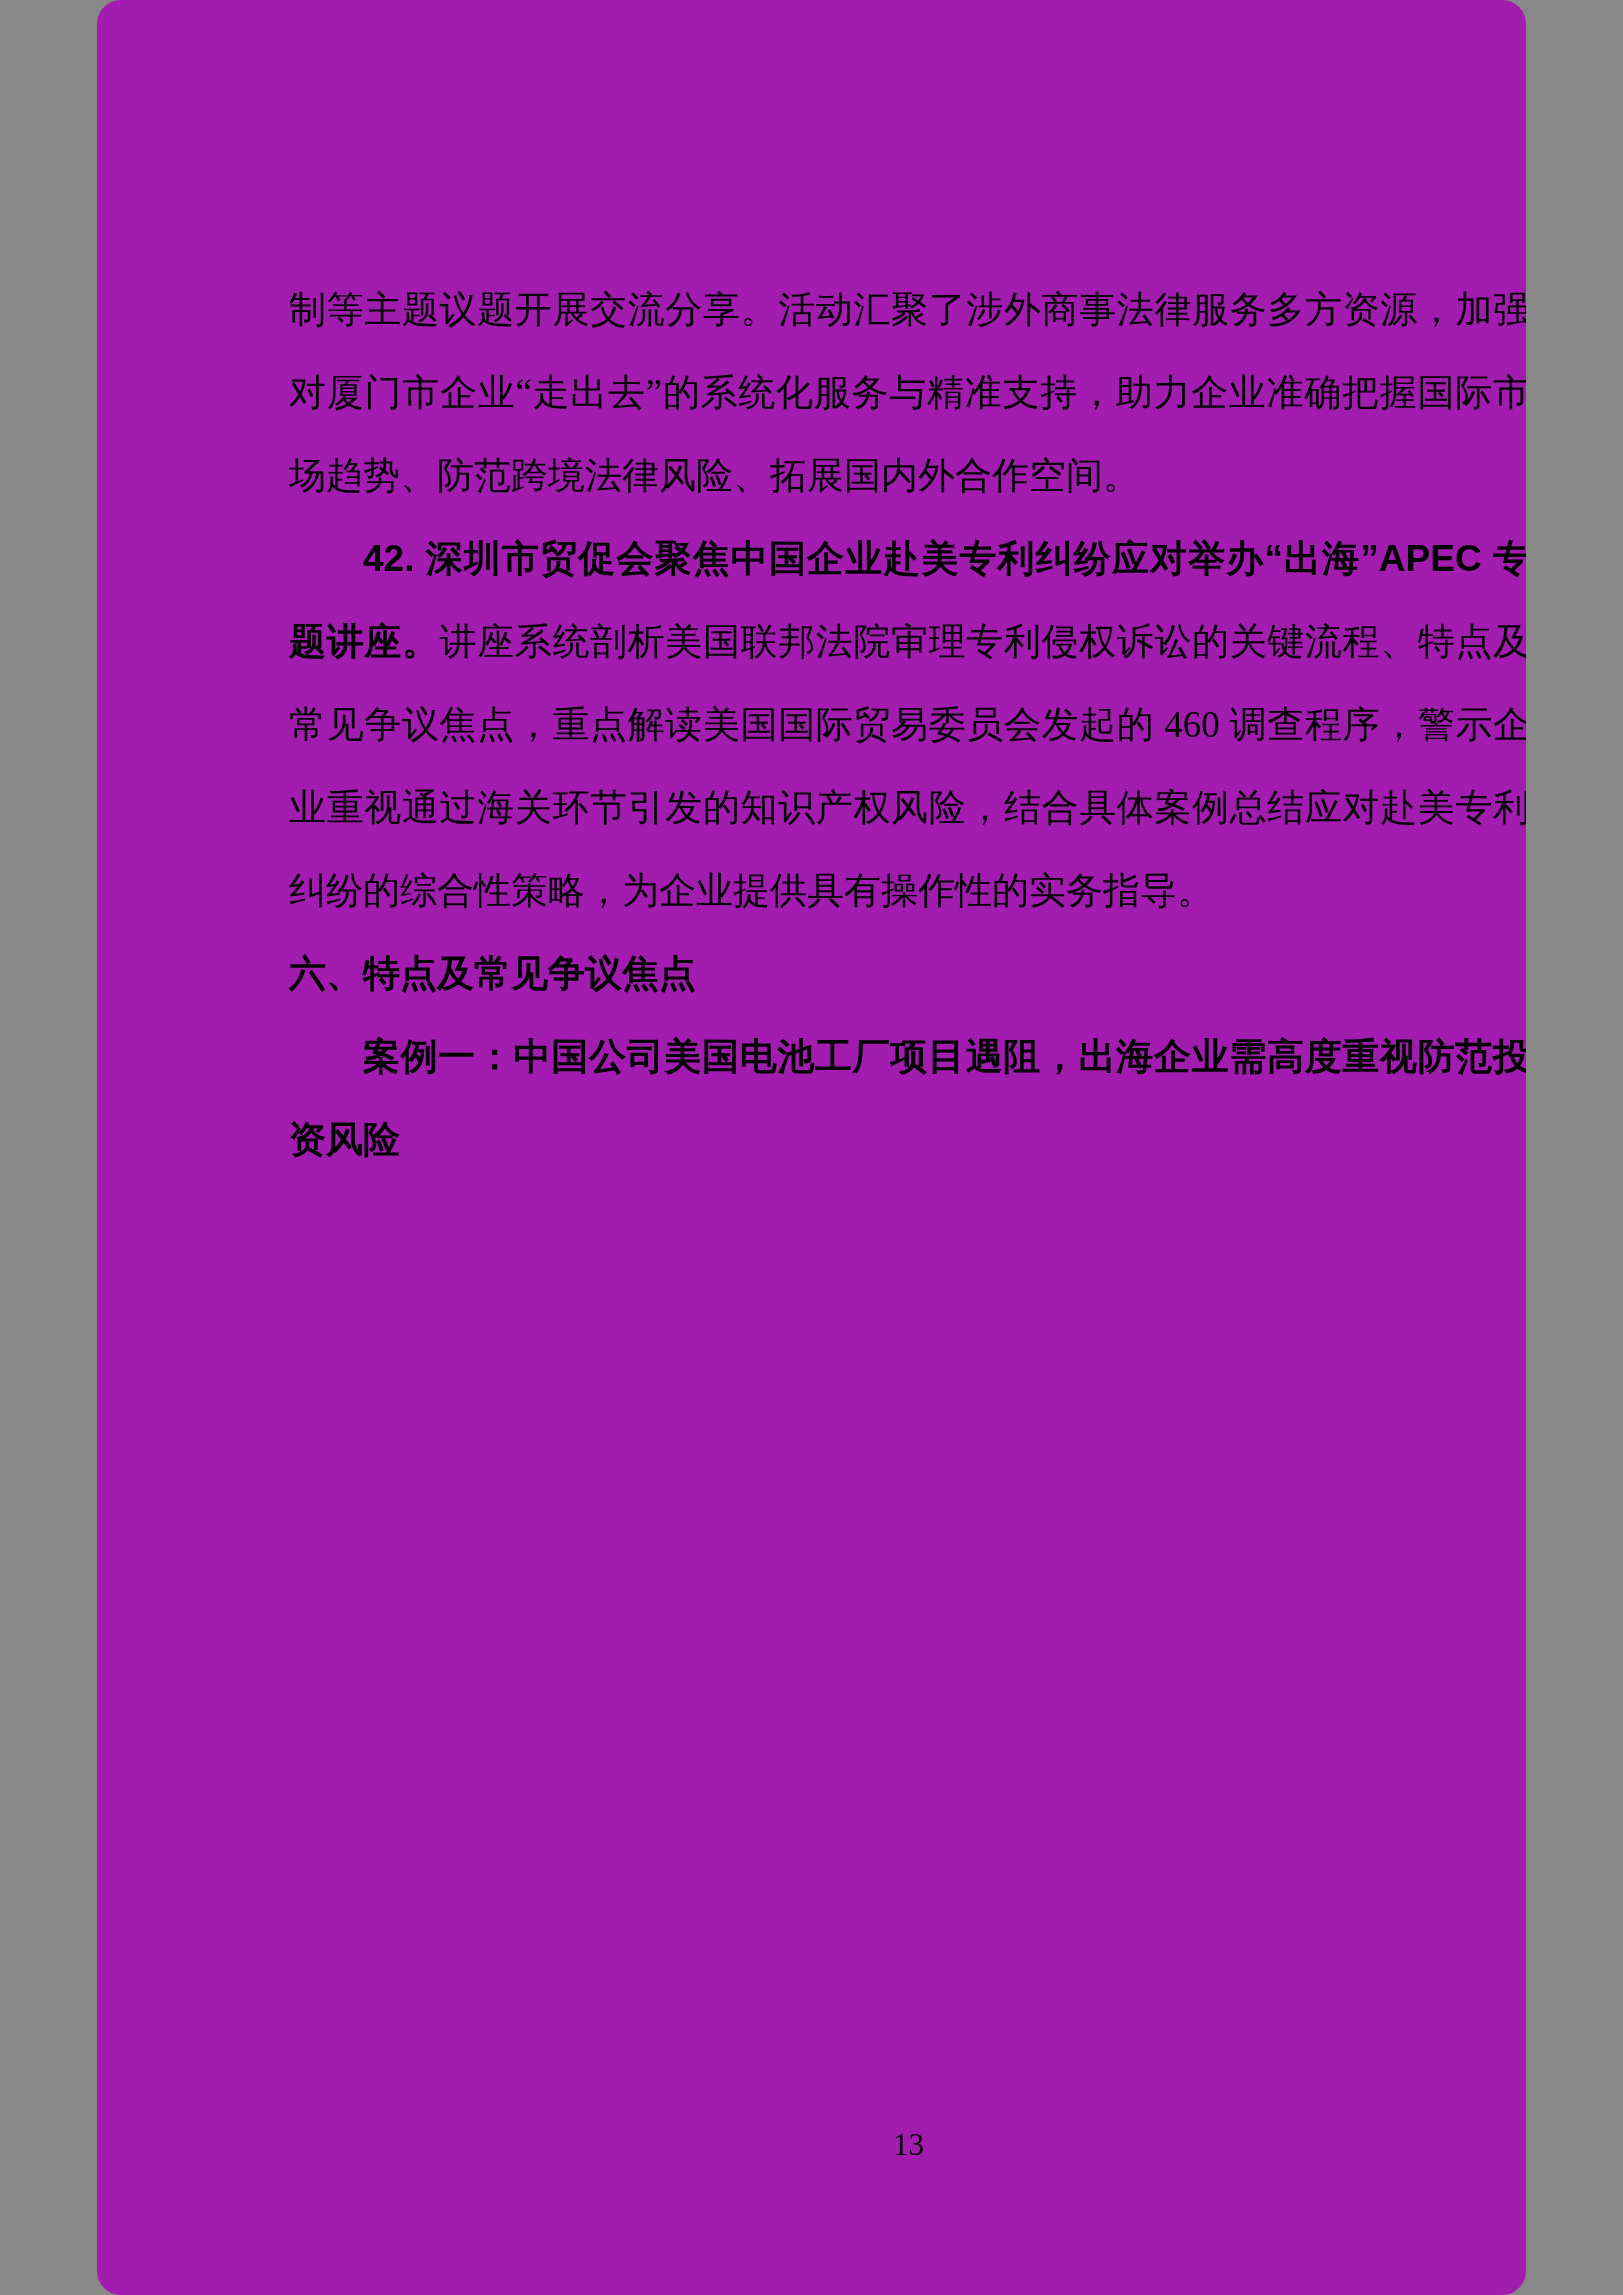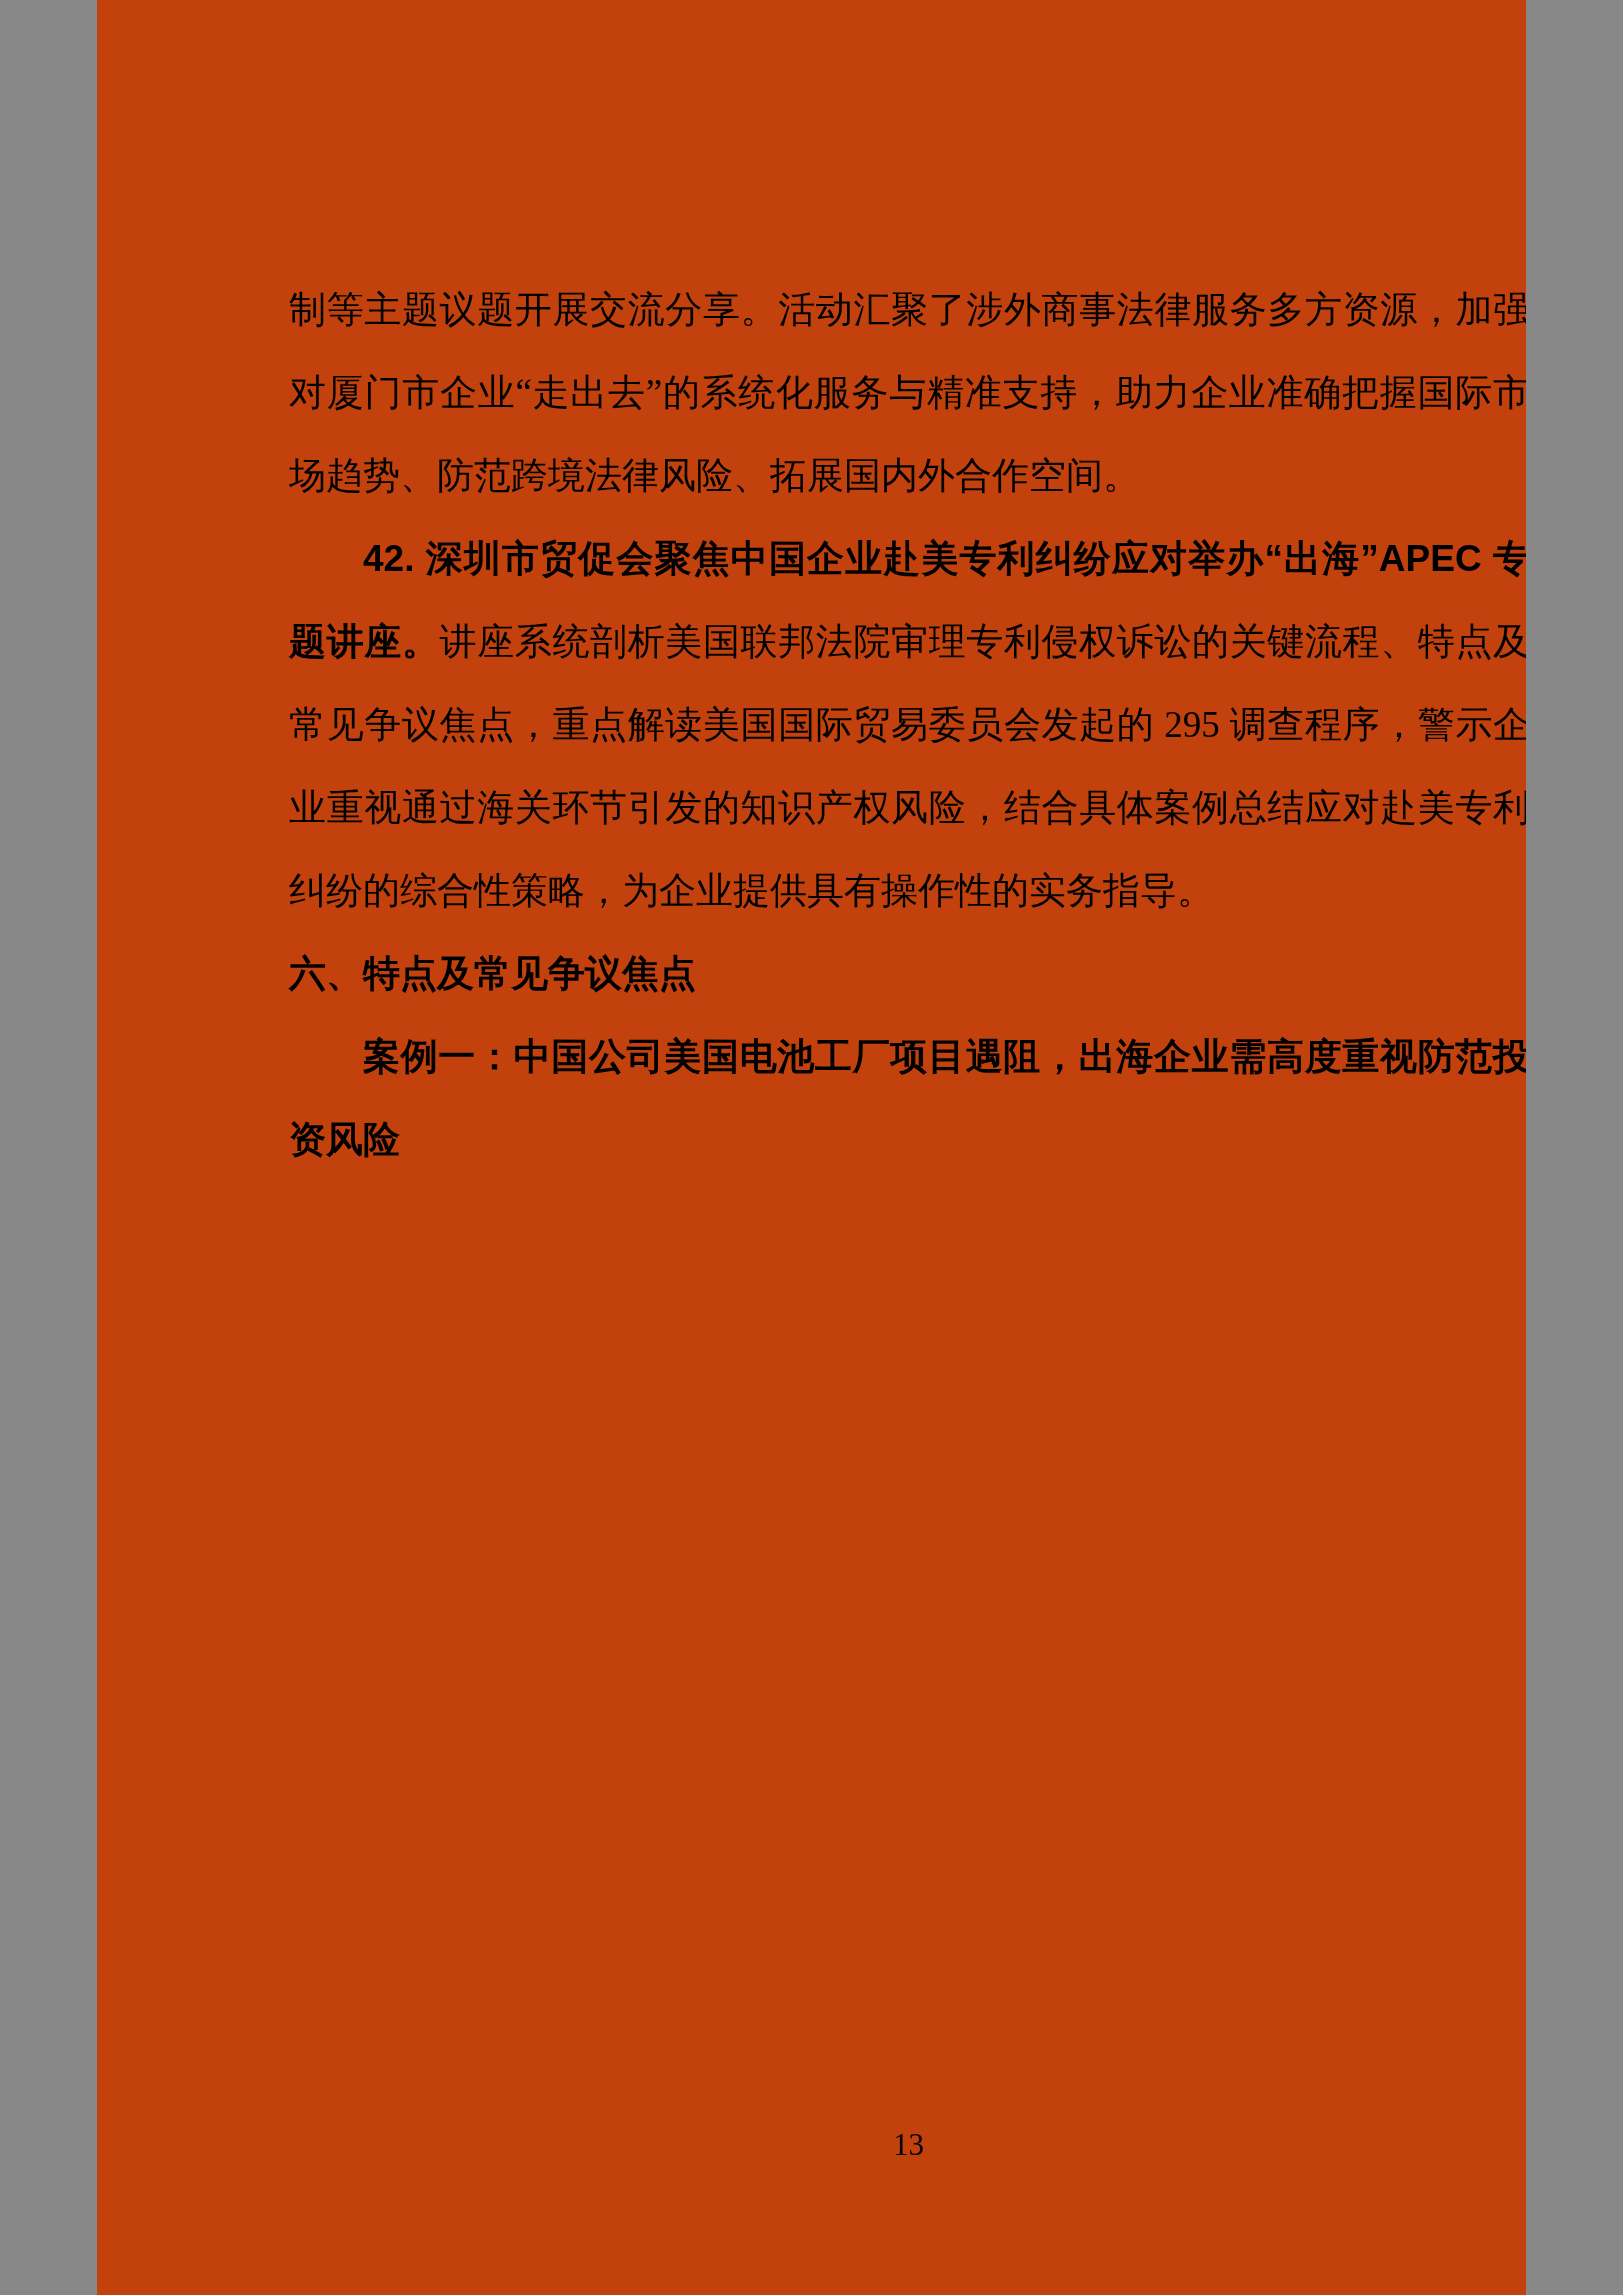--- a/index.html
+++ b/index.html
@@ -4,25 +4,26 @@
 <style>
   html, body {
     margin: 0;
     padding: 0;
     background: #888;
   }
   .page {
     position: relative;
     width: 1429px;
     height: 2295px;
-    background: #c2410c;
+    background: #a21caf;
     margin: 0 auto;
     overflow: hidden;
     font-family: "Liberation Serif", "DejaVu Serif", serif;
     color: #000000;
+    border-radius: 24px;
   }
   .content {
     position: absolute;
     left: 192px;
     top: 268px;
     width: 1241px;
   }
   .content p {
     margin: 0;
     font-size: 37px;
@@ -63,21 +64,21 @@
   }
 </style>
 </head>
 <body>
 
 <div class="page">
   <div class="content">
 
     <p>制等主题议题开展交流分享。活动汇聚了涉外商事法律服务多方资源，加强对厦门市企业“走出去”的系统化服务与精准支持，助力企业准确把握国际市场趋势、防范跨境法律风险、拓展国内外合作空间。</p>
 
-    <p class="indent"><span class="bold-hei">42. 深圳市贸促会聚焦中国企业赴美专利纠纷应对举办“出海”APEC 专题讲座。</span><span>讲座系统剖析美国联邦法院审理专利侵权诉讼的关键流程、特点及常见争议焦点，重点解读美国国际贸易委员会发起的 295 调查程序，警示企业重视通过海关环节引发的知识产权风险，结合具体案例总结应对赴美专利纠纷的综合性策略，为企业提供具有操作性的实务指导。</span></p>
+    <p class="indent"><span class="bold-hei">42. 深圳市贸促会聚焦中国企业赴美专利纠纷应对举办“出海”APEC 专题讲座。</span><span>讲座系统剖析美国联邦法院审理专利侵权诉讼的关键流程、特点及常见争议焦点，重点解读美国国际贸易委员会发起的 460 调查程序，警示企业重视通过海关环节引发的知识产权风险，结合具体案例总结应对赴美专利纠纷的综合性策略，为企业提供具有操作性的实务指导。</span></p>
 
     <p class="section-heading">六、特点及常见争议焦点</p>
 
     <p class="indent case-title">案例一：中国公司美国电池工厂项目遇阻，出海企业需高度重视防范投资风险</p>
 
 
 
   </div>
 
   <div class="footer">13</div>

